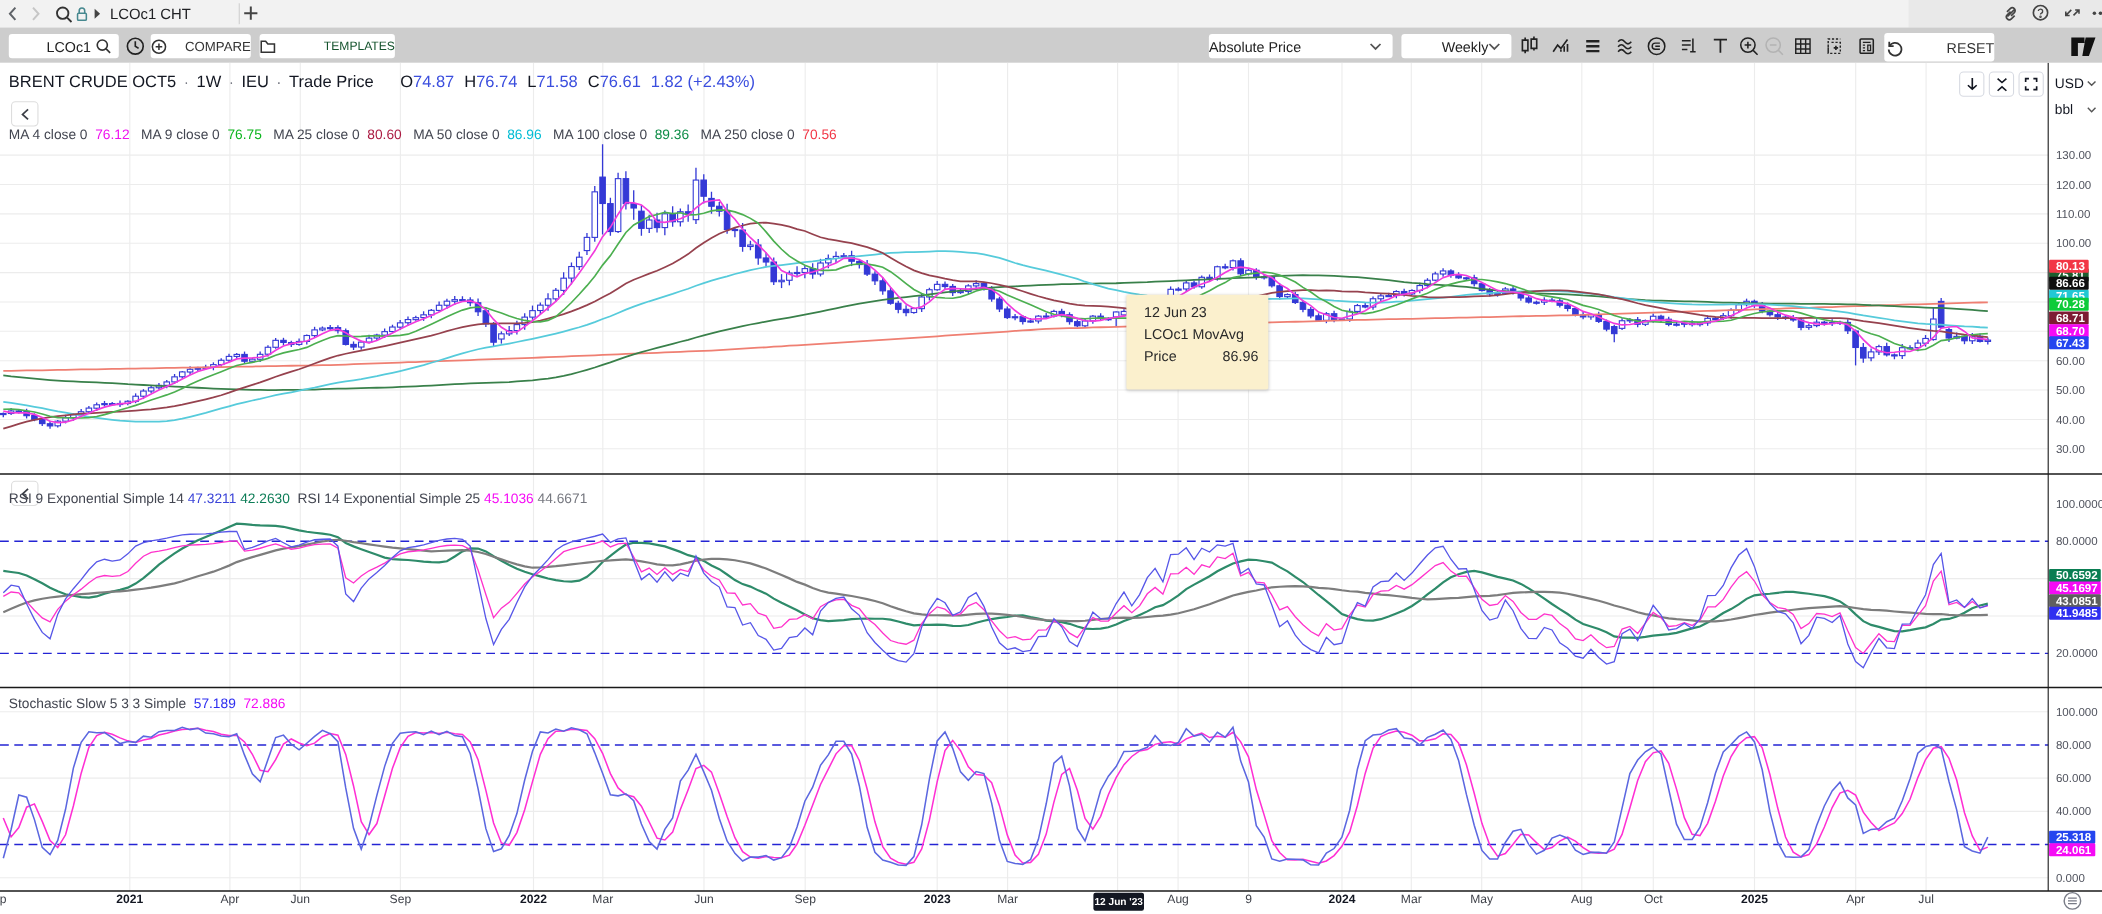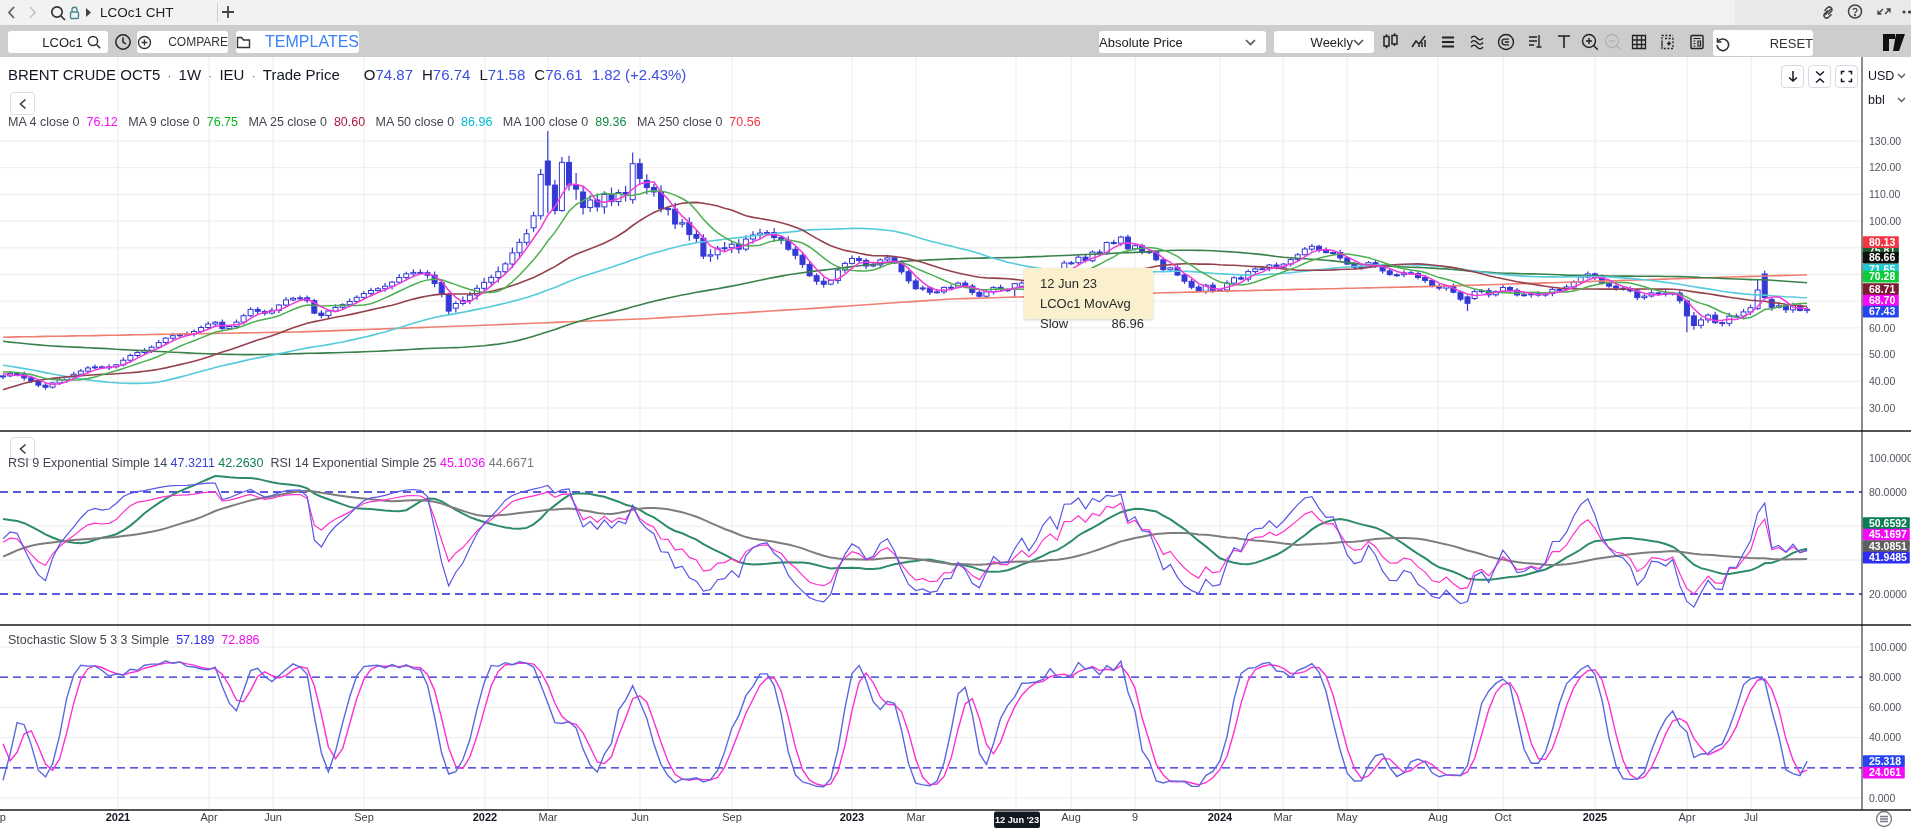--- a/index.html
+++ b/index.html
@@ -53,21 +53,21 @@
  <svg width="15" height="15" fill="none" stroke="#333" stroke-width="1.4" style="margin-right:7px">
       <circle cx="7.5" cy="7.5" r="6"></circle>
       <path d="M7.5 4.5v6M4.5 7.5h6"></path>
     </svg>
  <span style="font-size:12px;color:#333">COMPARE</span>
 </div>
 <div class="abs btnw" style="left:236px;top:31px;width:123px;height:22px">
  <svg width="16" height="14" fill="none" stroke="#333" stroke-width="1.4" style="margin-right:8px">
       <path d="M1.5 12.5v-10h4l2 2.5h6v7.5z"></path>
     </svg>
- <span style="font-size:16px;color:#3b82f6">TEMPLATES</span>
+ <span style="font-size:11px;color:#14532d">TEMPLATES</span>
 </div>
 <div class="abs btnw" style="left:1099px;top:31px;width:167px;height:22px;justify-content:space-between">
  <span style="font-size:13px;color:#222;margin-left:0">Absolute Price</span>
  <svg width="11" height="7" style="margin-right:10px" fill="none" stroke="#555" stroke-width="1.6">
       <path d="M1 1l4.5 4.5L10 1"></path>
     </svg>
 </div>
 <div class="abs btnw" style="left:1274px;top:31px;width:100px;height:22px;justify-content:flex-end">
  <span style="font-size:13px;color:#222;margin-left:10px">Weekly</span>
  <svg width="11" height="7" style="margin-right:10px" fill="none" stroke="#555" stroke-width="1.6">
@@ -791,28 +791,28 @@
     <svg width="8" height="12" fill="none" stroke="#3c3f47" stroke-width="1.6">
       <path d="M6.5 1.5L1.5 6l5 4.5"></path>
     </svg>
   </div>
 <div class="abs" style="left:8px;top:115px;font-size:12.5px;color:#434651;white-space:nowrap">MA 4 close 0&nbsp; <span style="color:#ef0fef">76.12</span>&nbsp;&nbsp; MA 9 close 0&nbsp; <span style="color:#0cb51e">76.75</span>&nbsp;&nbsp; MA 25 close 0&nbsp; <span style="color:#ab1b42">80.60</span>&nbsp;&nbsp; MA 50 close 0&nbsp; <span style="color:#00bcd4">86.96</span>&nbsp;&nbsp; MA 100 close 0&nbsp; <span style="color:#0d8c46">89.36</span>&nbsp;&nbsp; MA 250 close 0&nbsp; <span style="color:#f23645">70.56</span></div>
 <div class="abs" style="left:10px;top:437px;width:25px;height:23px;border:1px solid #ddd;border-radius:4px;background:#fff;display:flex;align-items:center;justify-content:center">
     <svg width="8" height="12" fill="none" stroke="#3c3f47" stroke-width="1.6">
       <path d="M6.5 1.5L1.5 6l5 4.5"></path>
     </svg>
   </div>
-<div class="abs" style="left:8px;top:456px;font-size:12.5px;color:#434651;white-space:nowrap">RSI 9 Exponential Simple 14&nbsp;<span style="color:#3b44d8">47.3211</span>&nbsp;<span style="color:#0d7d57">42.2630</span>&nbsp;&nbsp;RSI 14 Exponential Simple 25&nbsp;<span style="color:#f50af5">45.1036</span>&nbsp;<span style="color:#75777f">44.6671</span></div>
+<div class="abs" style="left:8px;top:446px;font-size:12.5px;color:#434651;white-space:nowrap">RSI 9 Exponential Simple 14&nbsp;<span style="color:#3b44d8">47.3211</span>&nbsp;<span style="color:#0d7d57">42.2630</span>&nbsp;&nbsp;RSI 14 Exponential Simple 25&nbsp;<span style="color:#f50af5">45.1036</span>&nbsp;<span style="color:#75777f">44.6671</span></div>
 <div class="abs" style="left:8px;top:633px;font-size:12.5px;color:#434651;white-space:nowrap">Stochastic Slow 5 3 3 Simple&nbsp; <span style="color:#2e2ef0">57.189</span>&nbsp; <span style="color:#f50af5">72.886</span></div>
 
-<div class="abs" style="left:1024px;top:268px;width:129px;height:51px;background:#fbf0cd;border-radius:2px;box-shadow:0 1px 3px rgba(0,0,0,.18);font-size:13px;color:#2a2a2a;padding:8px 0 0 16px">
+<div class="abs" style="left:1024px;top:268px;width:129px;height:86px;background:#fbf0cd;border-radius:2px;box-shadow:0 1px 3px rgba(0,0,0,.18);font-size:13px;color:#2a2a2a;padding:8px 0 0 16px">
  <div>12 Jun 23</div>
     <div style="margin-top:5px">LCOc1 MovAvg</div>
  <div style="margin-top:5px;width:104px;display:flex;justify-content:space-between">
-      <span>Slow</span>
+      <span>Price</span>
       <span>86.96</span>
     </div>
 </div>
 
 <div class="fb" style="left:1781px;top:65px">
     <svg width="12" height="13" fill="none" stroke="#131722" stroke-width="1.5">
       <path d="M6 1v10M2 7.5L6 11l4-3.5"></path>
     </svg>
   </div>
 <div class="fb" style="left:1808px;top:65px">

